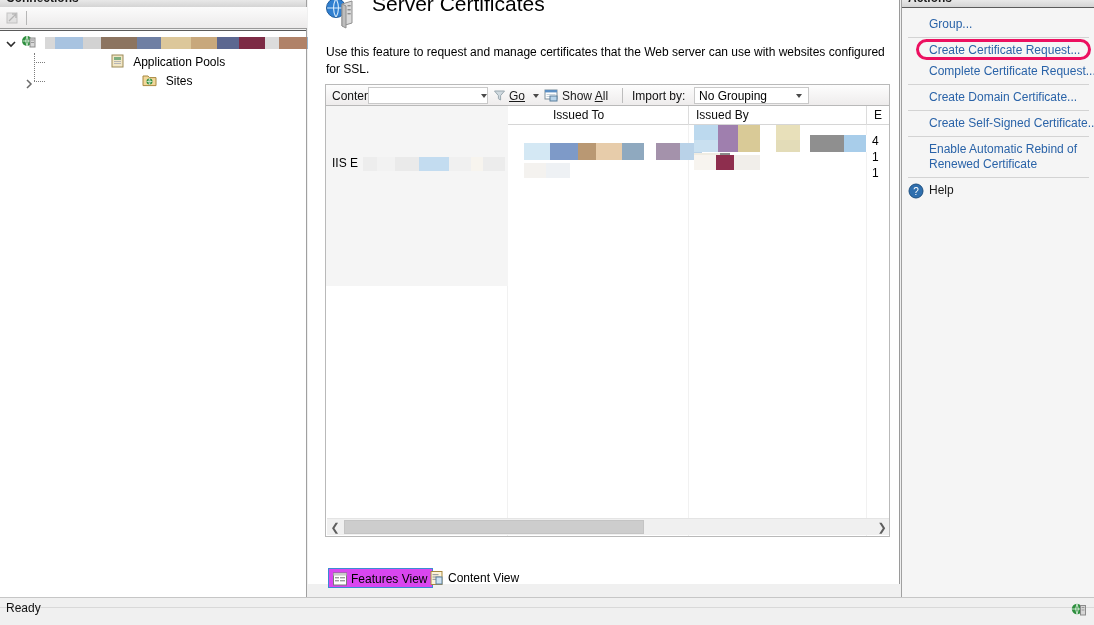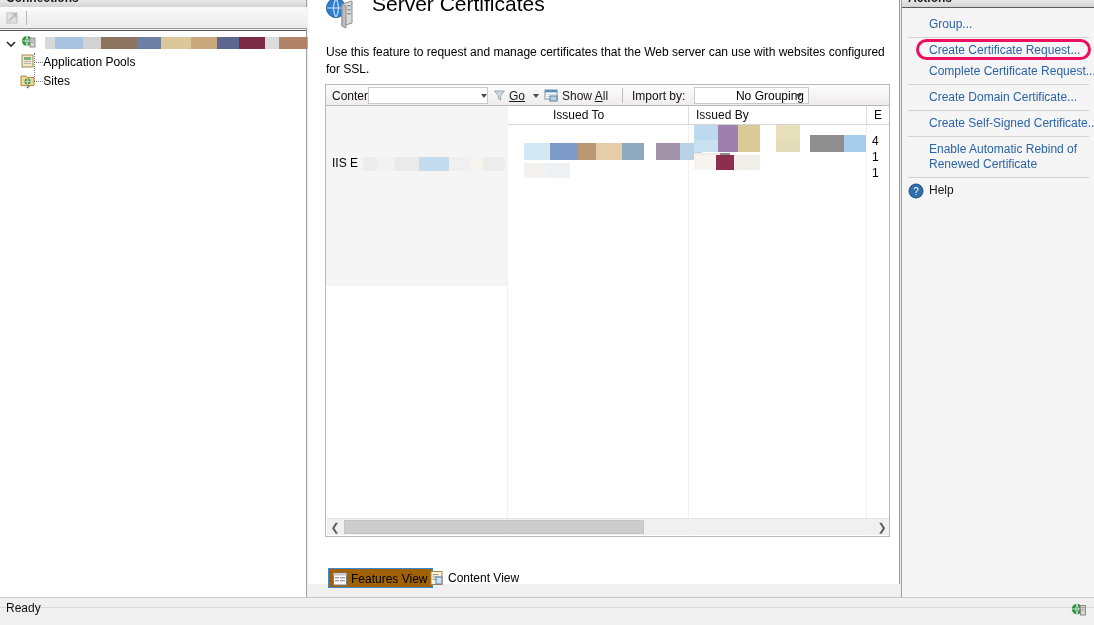--- a/index.html
+++ b/index.html
@@ -60,21 +60,21 @@
     padding-top: 3px;
   }
   .tree-row {
     position: relative;
     height: 19px;
     line-height: 19px;
     white-space: nowrap;
     font-size: 12px;
   }
   .tree-row.server { padding-left: 4px; }
-  .tree-row.child  { padding-left: 8px; }
+  .tree-row.child  { padding-left: 17px; text-align: center; }
   .twisty {
     display: inline-block;
     width: 14px; height: 19px;
     vertical-align: top;
     position: relative;
   }
   .twisty svg { position: absolute; left: 2px; top: 5px; }
   .guide-v {
     position: absolute; left: 34px; top: 0;
     width: 0; height: 100%;
@@ -139,21 +139,20 @@
   .fb-label {
     position: absolute; top: 4px;
     font-size: 12px; color: #111;
     white-space: nowrap;
   }
   .fb-input {
     position: absolute; top: 2px;
     height: 17px;
     background: #ffffff;
     border: 1px solid #c9c9c9;
-    text-align: right;
   }
   .fb-caret {
     position: absolute;
     width: 0; height: 0;
     border-left: 3.5px solid transparent;
     border-right: 3.5px solid transparent;
     border-top: 4px solid #4a4a4a;
   }
   .fb-link {
     position: absolute; top: 4px;
@@ -238,21 +237,21 @@
     position: absolute; top: 0;
     height: 20px;
     line-height: 20px;
     font-size: 12px;
     padding: 0 5px 0 22px;
     white-space: nowrap;
     color: #000;
   }
   .vt.active {
     border: 1px solid #3c8ad4;
-    background: #a16207;
+    background: #d946ef;
   }
   .vt .vt-ico {
     position: absolute; left: 3px; top: 2px;
     width: 16px; height: 16px;
   }
 
   
   #actions {
     position: absolute; left: 901px; top: 0;
     width: 193px; height: 597px;

